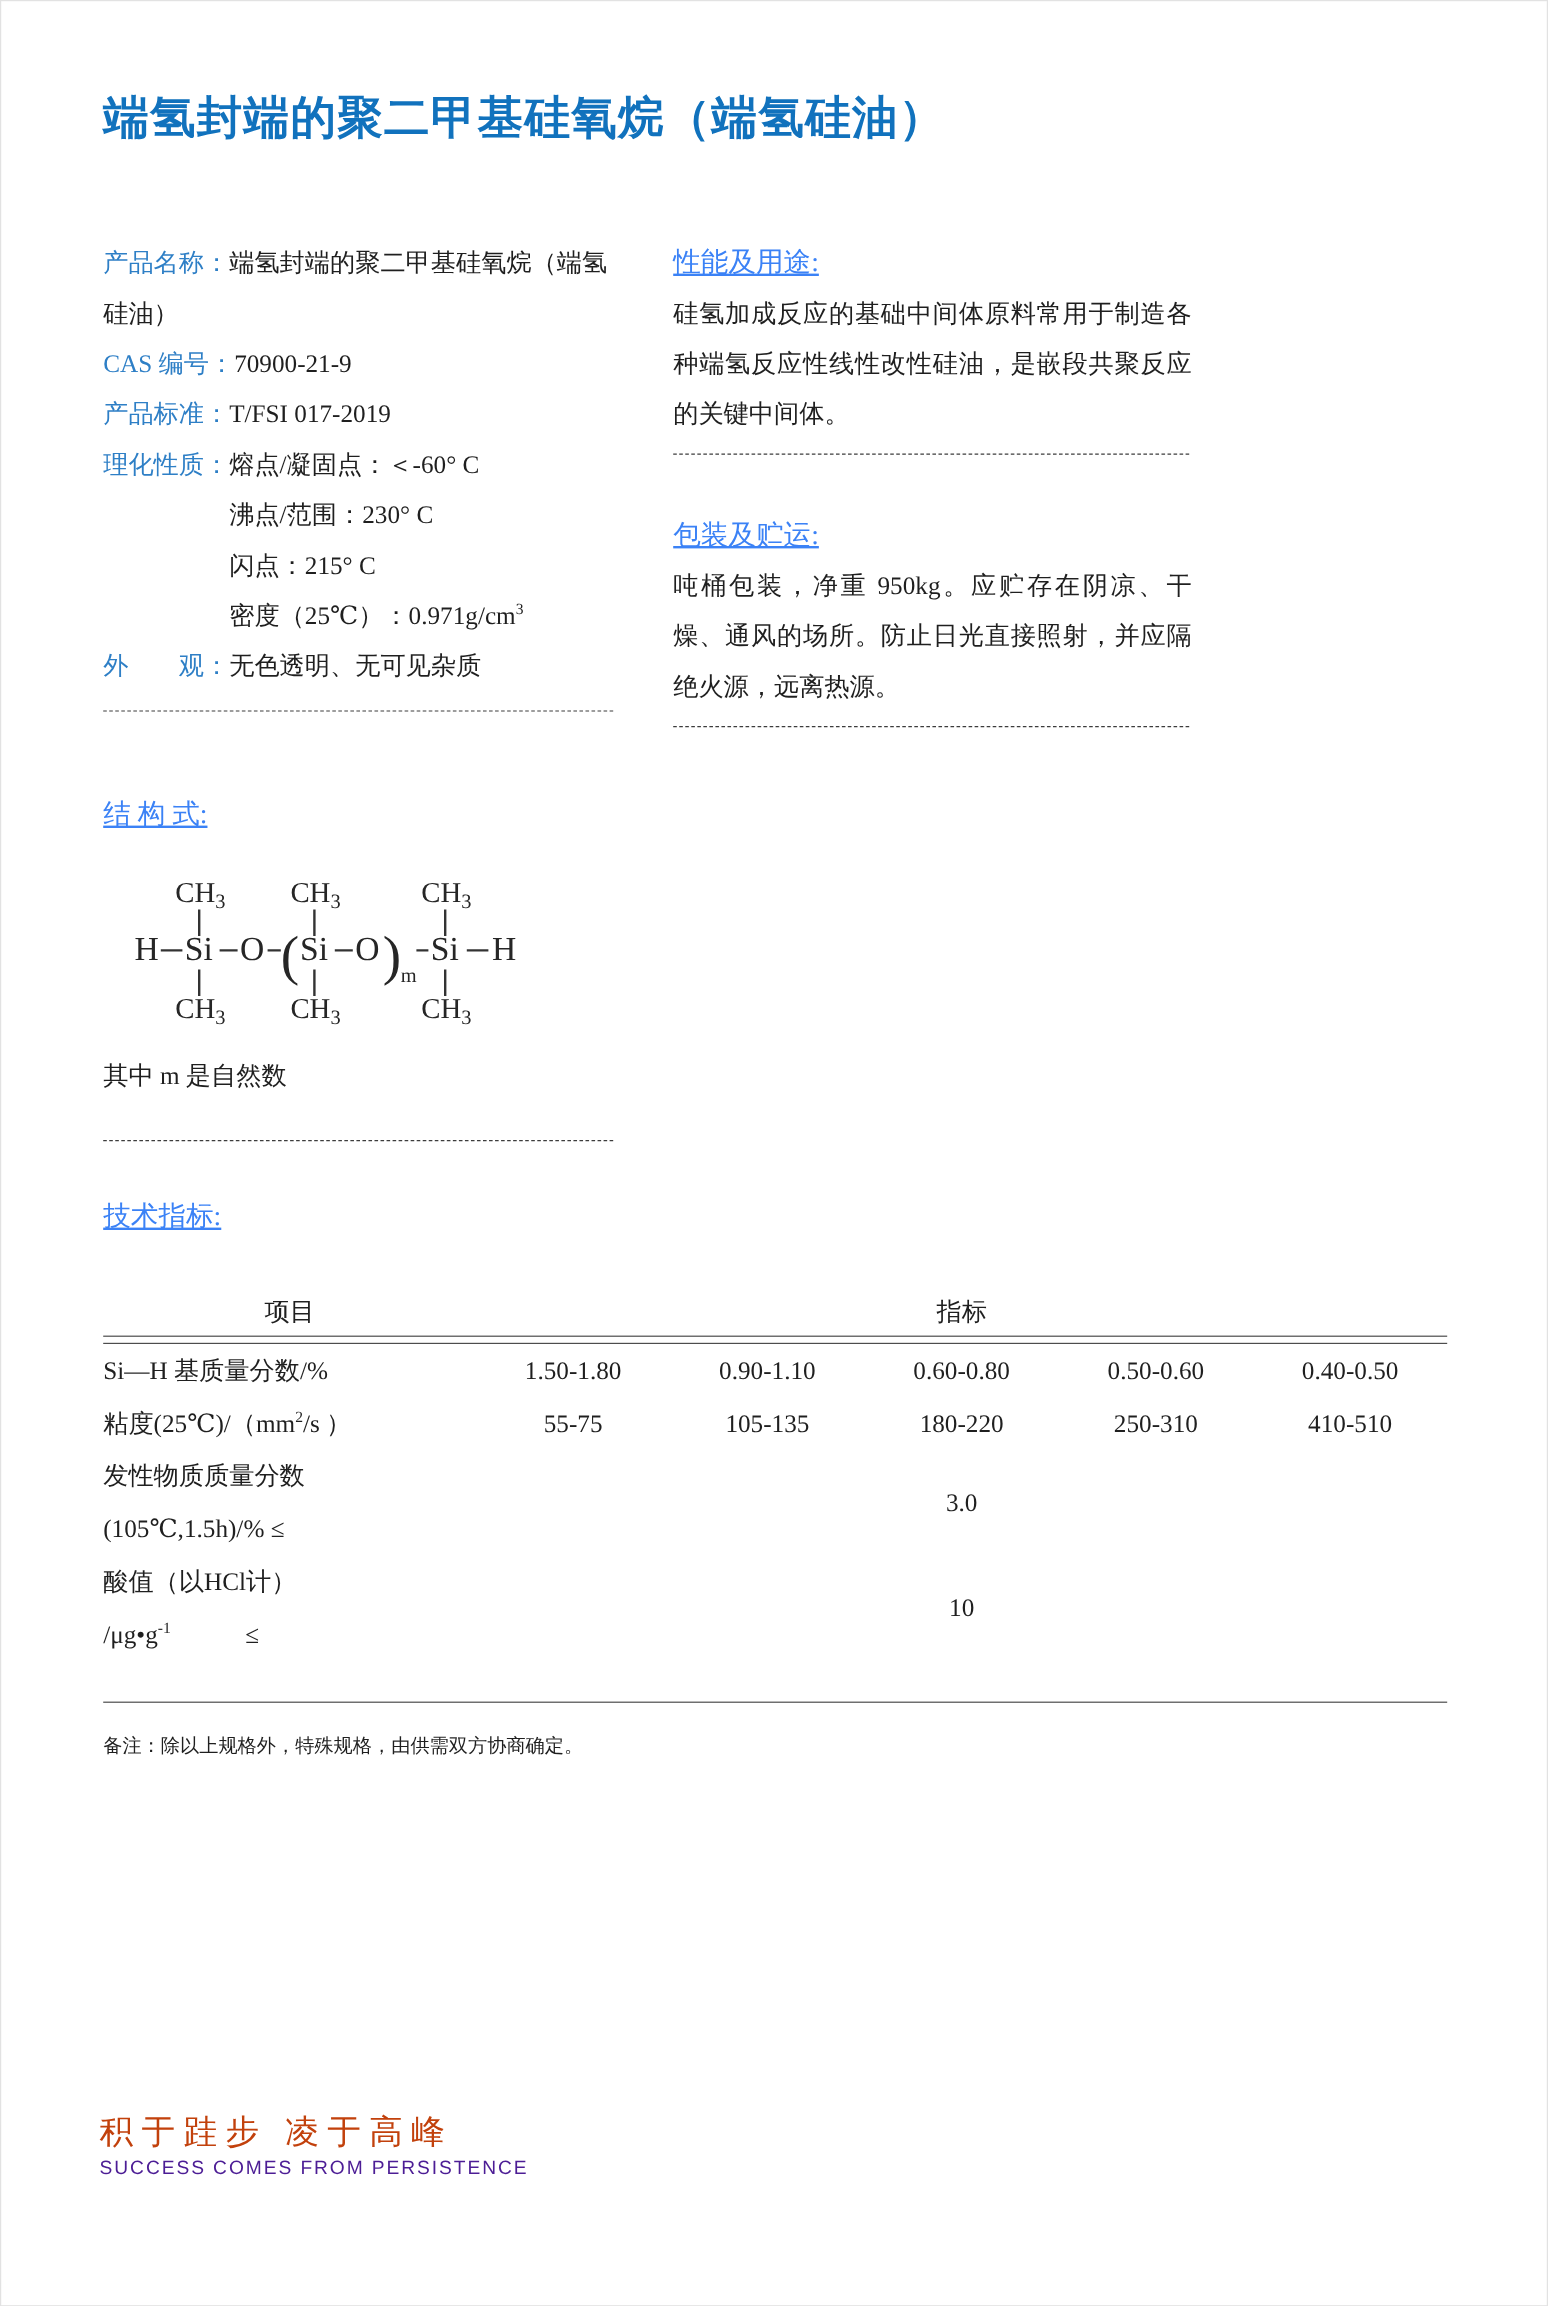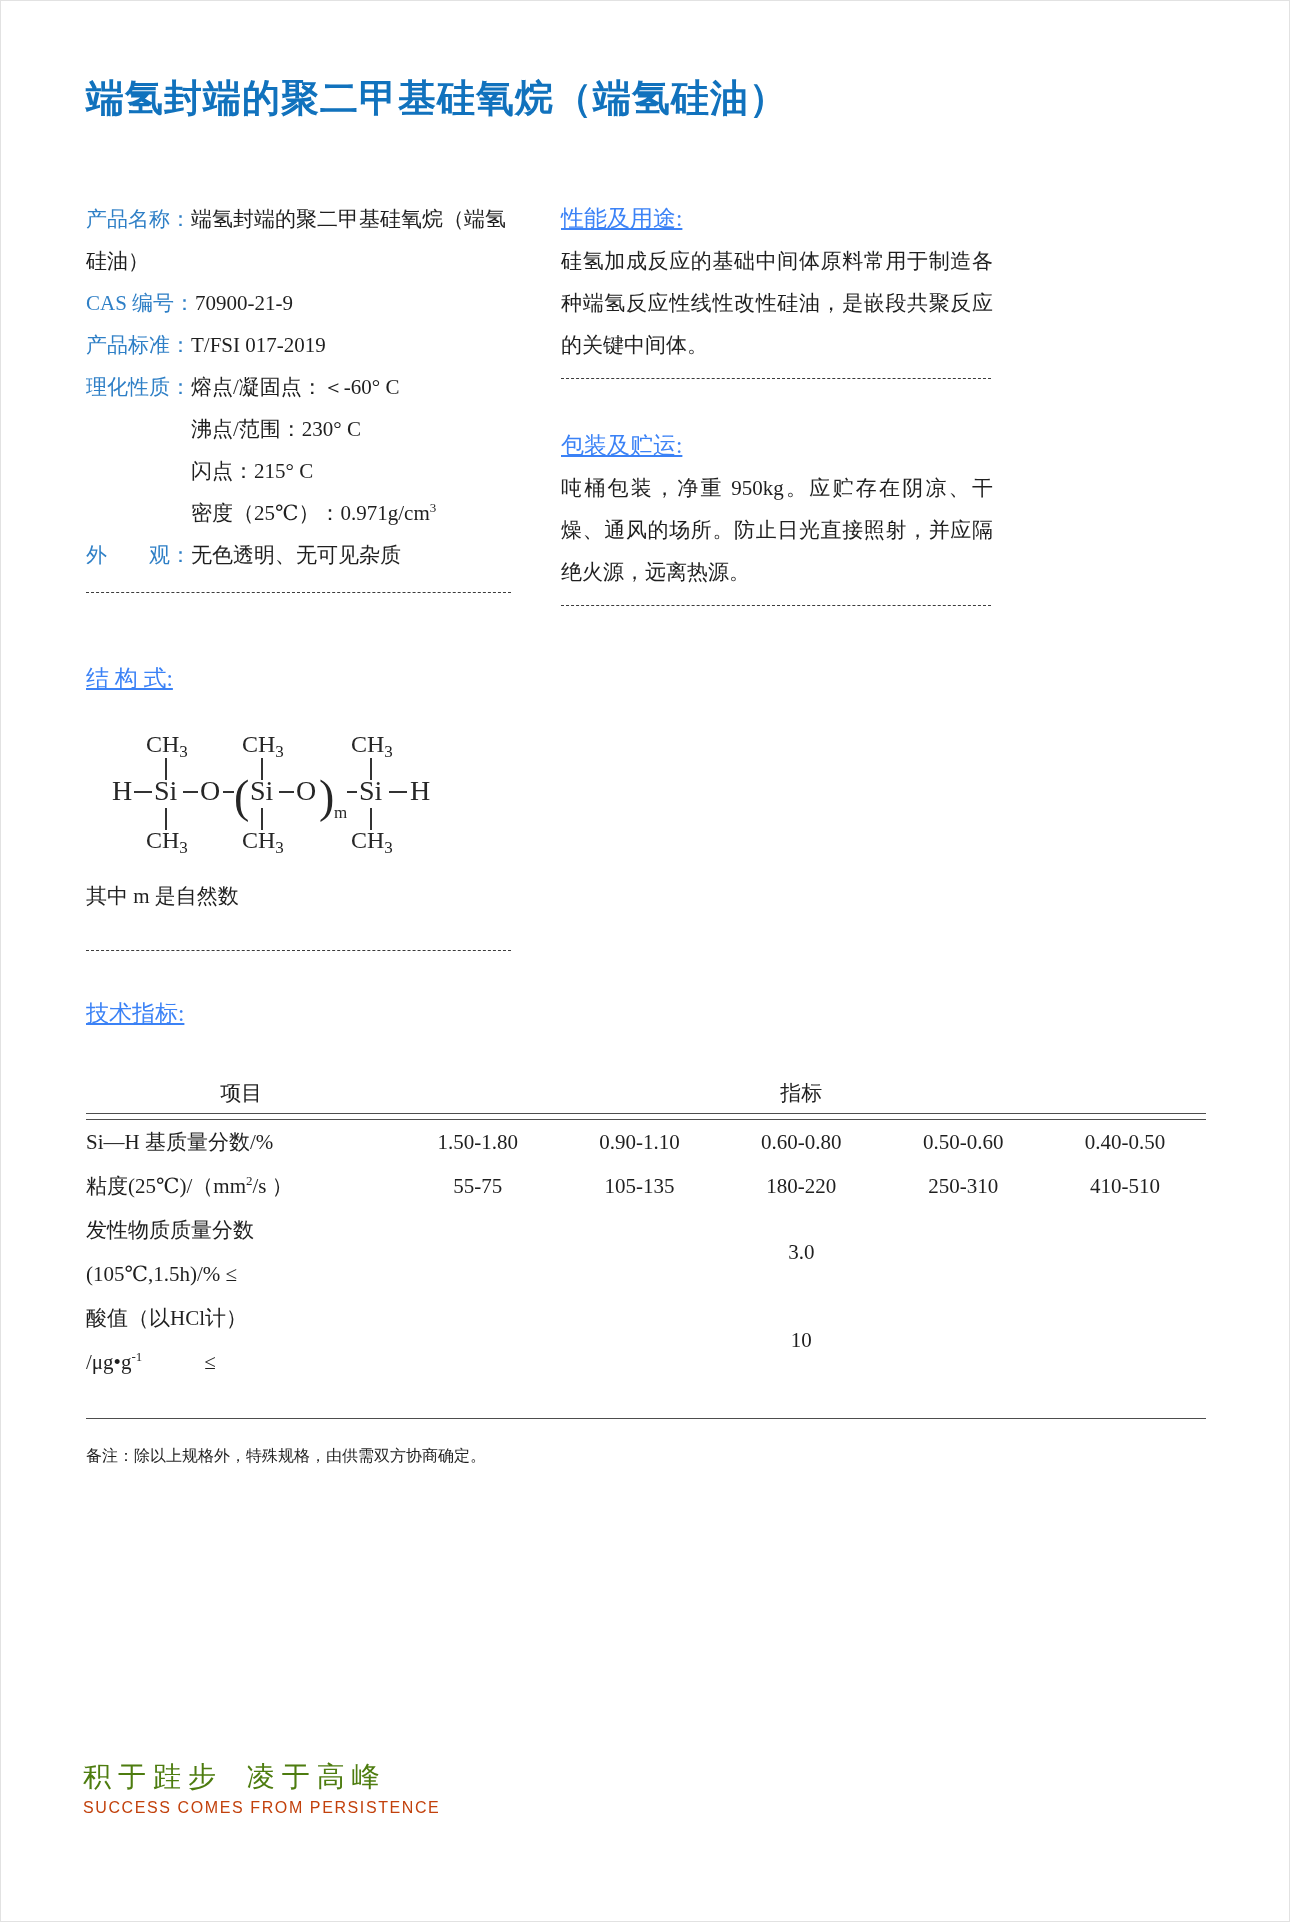--- a/index.html
+++ b/index.html
@@ -54,22 +54,22 @@
   .t-datarow { line-height:44px; }
   .merged-row { display:flex; align-items:center;justify-content:flex-end; }
   .merged-label { width:311px; line-height:44px; }
   .merged-val { width:810px; text-align:center; }
   .le-far { margin-left:62px; }
   .rule-solid { border-bottom:1.6px solid #4d4d4d; margin-top:34px; }
   .spec-note { font-size:16px; line-height:42px; margin-top:16px; }
 
   .footer { position:absolute; left:82px; bottom:104px;
     font-family:"Liberation Sans","DejaVu Sans",sans-serif; }
-  .slogan-cn { font-size:28px; color:#4d7c0f; letter-spacing:7px;font-family:Liberation Mono, monospace; }
-  .slogan-en { font-size:16px; color:#c2410c; letter-spacing:1.6px; margin-top:3px; }
+  .slogan-cn { font-size:28px; color:#c2410c; letter-spacing:7px; }
+  .slogan-en { font-size:16px; color:#4c1d95; letter-spacing:1.6px; margin-top:3px; }
 </style>
 </head>
 <body>
 
 <div class="page">
 
   <h1 class="title">端氢封端的聚二甲基硅氧烷（端氢硅油）</h1>
 
   <div class="columns">
 

